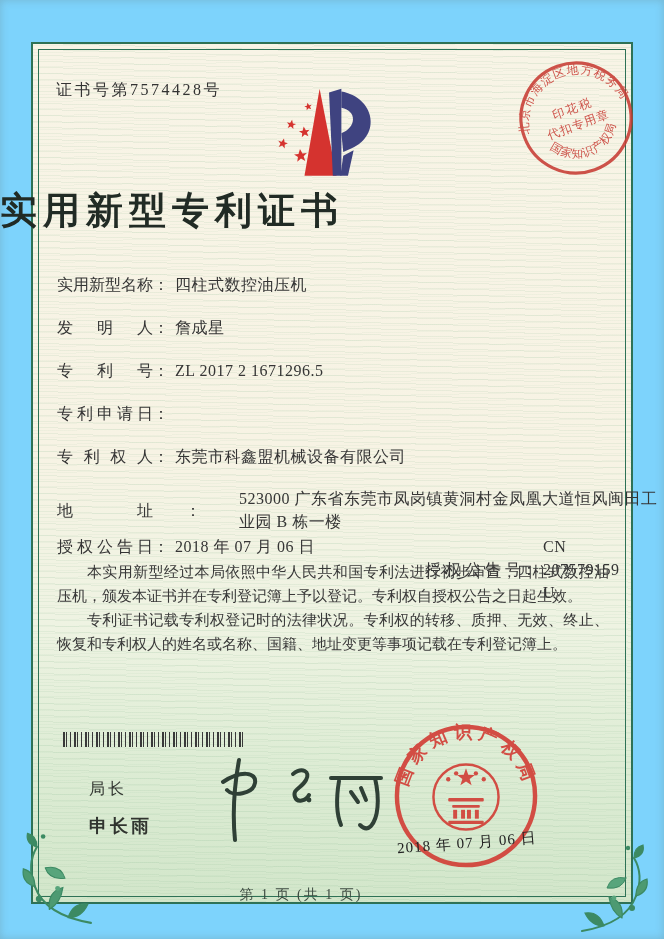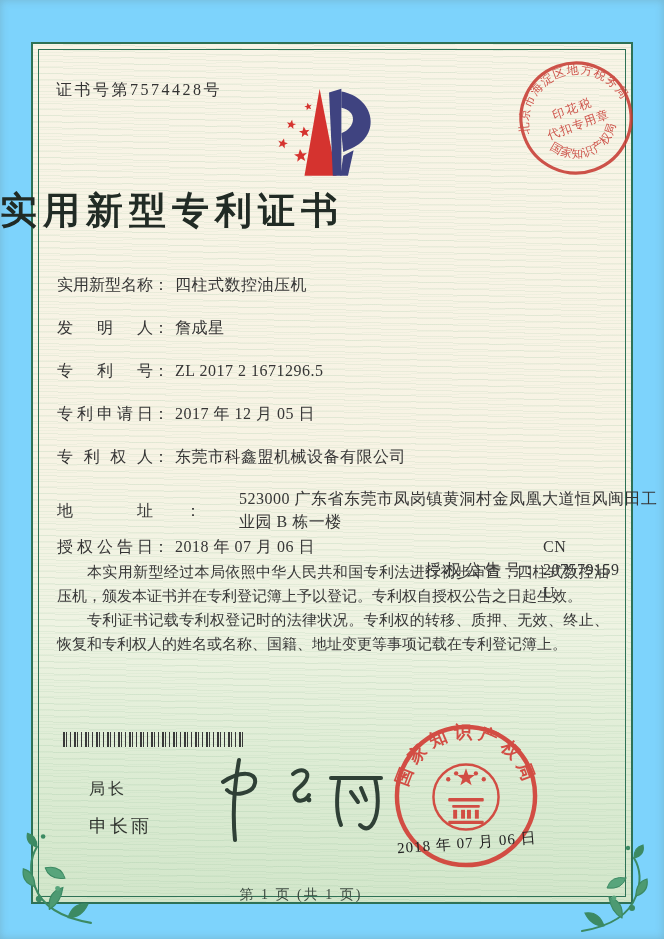--- a/index.html
+++ b/index.html
@@ -46,21 +46,21 @@
   .r6{top:487px;gap:32px;} .r6 .fvalue{width:430px;}
   .r7{top:535px;} .grant-no{left:368px;}
 
   .paras{position:absolute;left:57px;top:560px;width:552px;z-index:3;font-size:15px;line-height:24px;color:#383838;text-align:justify;}
   .paras p{margin:0;text-indent:2em;}
 
   .barcode{position:absolute;left:63px;top:732px;width:183px;height:15px;z-index:3;
     background:repeating-linear-gradient(90deg,#3a3a3a 0 2px,transparent 2px 3px,#3a3a3a 3px 4px,transparent 4px 7px,#3a3a3a 7px 8px,transparent 8px 11px);}
 
   .signer-title{position:absolute;left:89px;top:779px;z-index:3;font-size:16px;letter-spacing:3px;color:#30342f;}
-  .signer-name{position:absolute;left:89px;top:814px;z-index:3;font-size:18px;letter-spacing:3px;color:#30342f;}
+  .signer-name{position:absolute;left:89px;top:814px;z-index:3;font-size:18px;letter-spacing:3px;color:#30342f;font-weight:bold;}
   .signature{position:absolute;left:205px;top:748px;width:190px;height:105px;z-index:3;}
 
   .seal{position:absolute;left:392px;top:722px;width:148px;height:148px;z-index:4;opacity:.92;}
   .seal-date{position:absolute;left:397px;top:833px;width:160px;z-index:5;font-size:15px;letter-spacing:1px;
              color:#222;transform:rotate(-4.5deg);}
 
   .footer{position:absolute;left:31px;top:886px;width:540px;z-index:3;text-align:center;
           font-size:14px;letter-spacing:2px;color:#3c4a40;}
 
   svg text{font-family:"Liberation Serif","DejaVu Serif",serif;}
@@ -150,21 +150,20 @@
       <span class="fvalue">詹成星</span>
     </div>
     <div class="frow r3">
       <span class="flabel">专利号</span>
         <span class="fcolon">：</span>
       <span class="fvalue">ZL 2017 2 1671296.5</span>
     </div>
     <div class="frow r4">
       <span class="flabel">专利申请日</span>
         <span class="fcolon">：</span>
-      <span class="fvalue">2017 年 12 月 05 日</span>
     </div>
     <div class="frow r5">
       <span class="flabel">专利权人</span>
         <span class="fcolon">：</span>
       <span class="fvalue">东莞市科鑫盟机械设备有限公司</span>
     </div>
     <div class="frow r6">
       <span class="flabel">地址</span>
         <span class="fcolon">：</span>
       <span class="fvalue">523000 广东省东莞市凤岗镇黄洞村金凤凰大道恒风闽田工业园 B 栋一楼</span>

